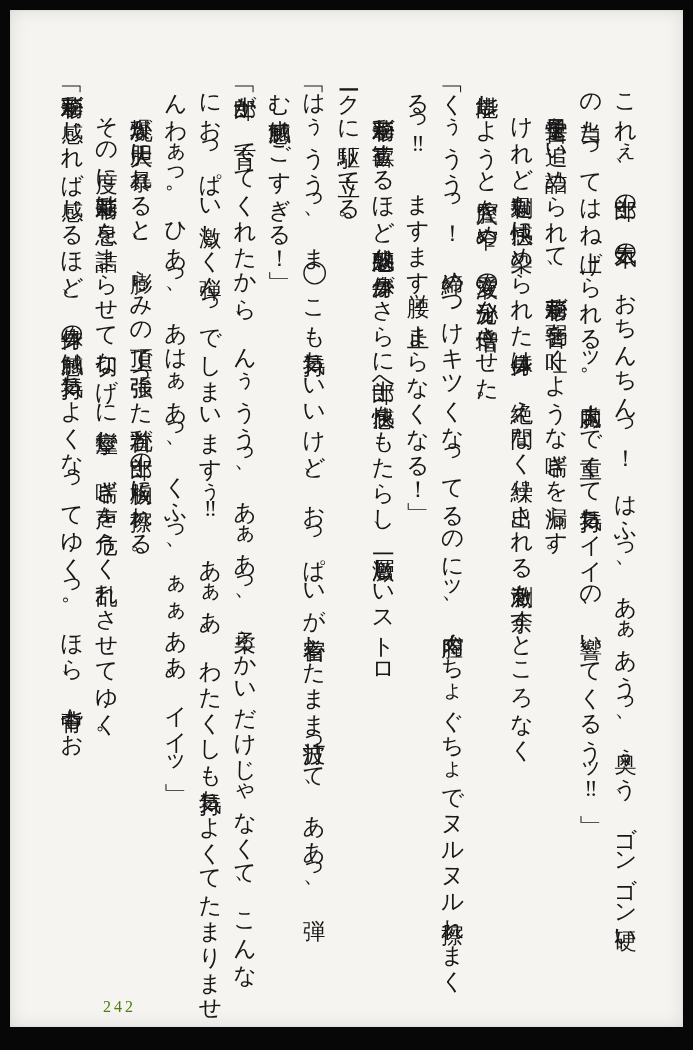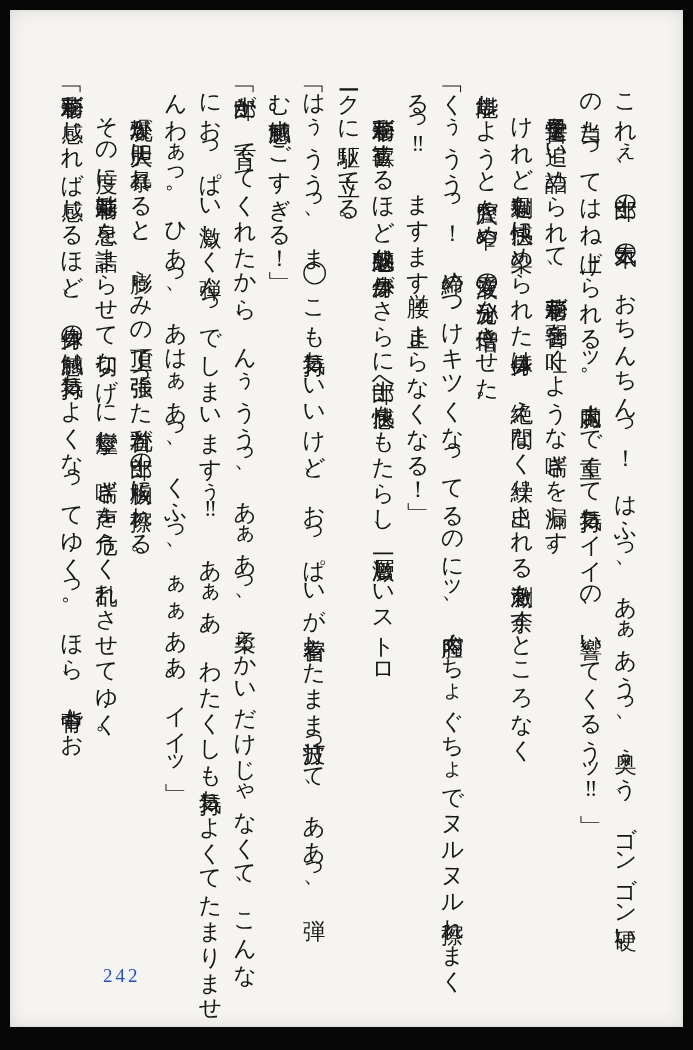--- a/index.html
+++ b/index.html
@@ -37,24 +37,24 @@
     text-align: left;
   }
   .text-block p {
     margin: 0;
     padding: 0;
     white-space: pre;
   }
   .page-number {
     position: absolute;
     left: 93px;
-    top: 955px;
-    font-size: 19px;
+    top: 988px;
+    font-size: 16px;
     letter-spacing: 3px;
-    color: #1d4ed8;
+    color: #4d7c0f;
   }
 </style>
 </head>
 <body>
 
 <main class="paper">
   <section class="text-block">
     <p>これぇ、士郎の、本気の、おちんちんっ！　はふっ、あぁあうっ、奥ぅう、ゴンゴン硬い</p>
     <p>の当たってはね上げられるッ。内臓まで重くて気持ちイイの、響いてくるうッ‼」</p>
     <p>　早速子宮を追い詰められて、彩莉華が弱音を吐くような喘ぎを漏らす。</p>

